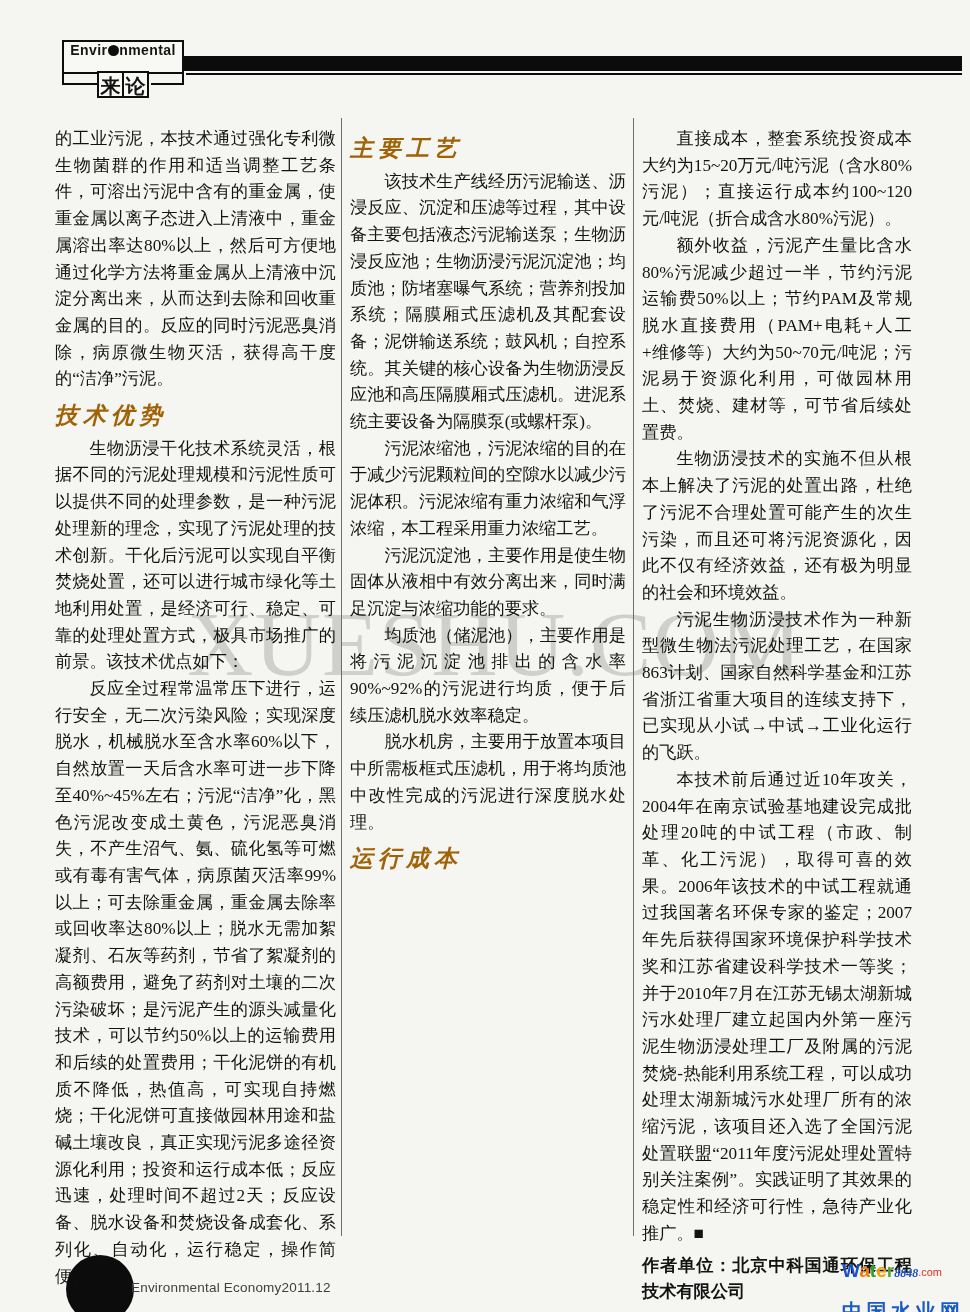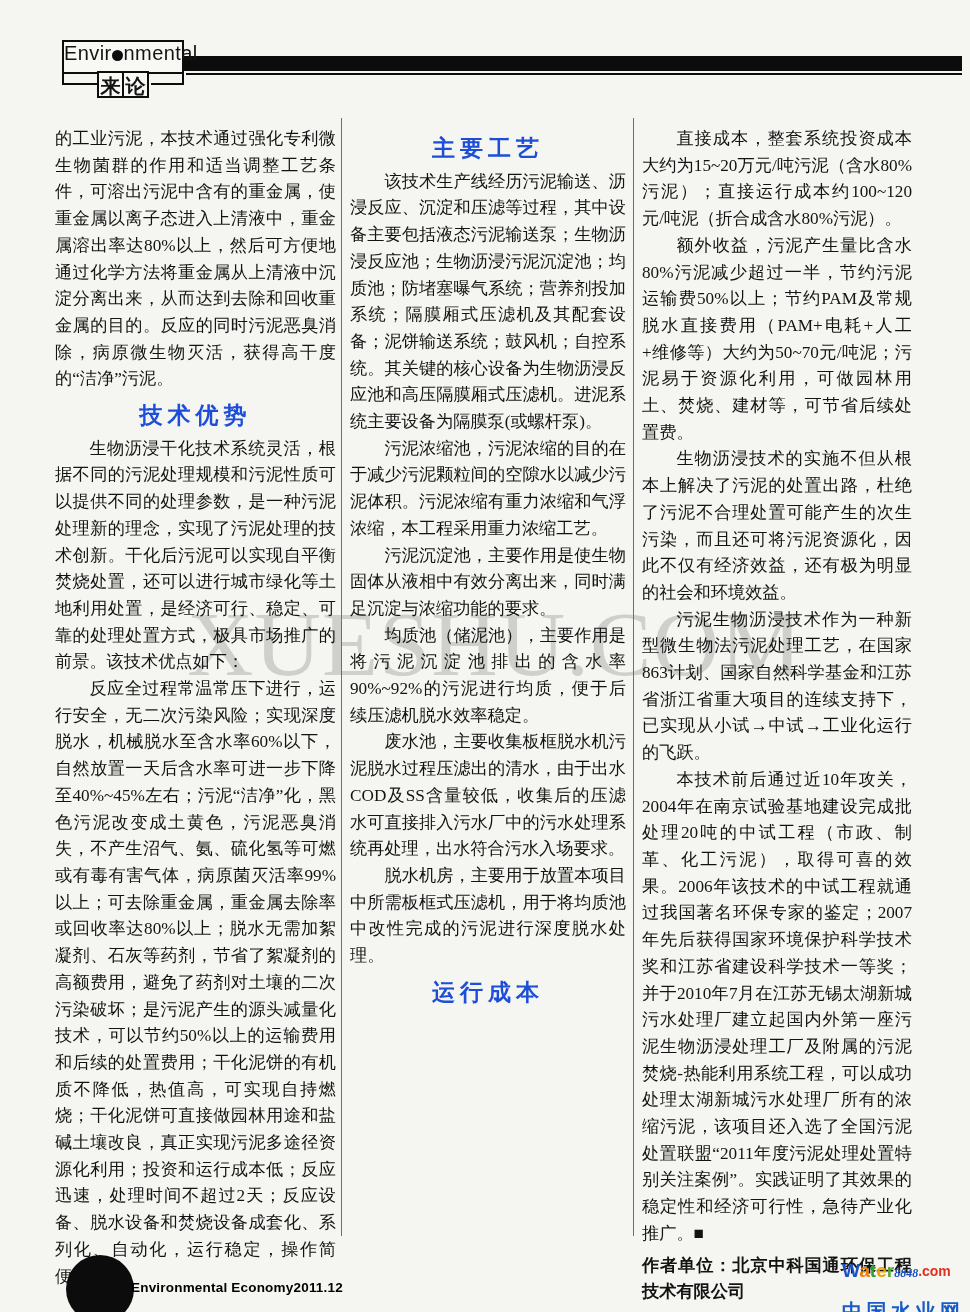--- a/index.html
+++ b/index.html
@@ -8,21 +8,21 @@
     background:#f5f5f1; overflow:hidden;
     font-family:"Liberation Serif", serif; color:#141414;
   }
   
   .hline { position:absolute; background:#0c0c0c; }
   .logo-box {
     position:absolute; left:62px; top:40px; width:122px; height:34px;
     border:2px solid #0d0d0d; background:#f8f8f4; z-index:3; box-sizing:border-box;
   }
   .journal-name {
-    font-family:"Liberation Sans", sans-serif; font-weight:normal; font-size:20px;
+    font-family:"Liberation Sans", sans-serif; font-weight:bold; font-size:14px;
     letter-spacing:0.4px; text-align:center; margin-top:0px; white-space:nowrap;
   }
   .o-dot { display:inline-block; width:11px; height:11px; background:#0d0d0d;
     border-radius:50%; vertical-align:-1px; margin:0 0.5px; }
   .black-bar { position:absolute; left:64px; top:56px; width:898px; height:15px;
     background:#0c0c0c; z-index:2; }
   .economy { position:absolute; left:28px; top:1px; color:#efefe9;
     font-family:"Liberation Sans", sans-serif; font-size:11.5px; letter-spacing:4px; }
   .tag-box { position:absolute; left:97px; top:71px; z-index:4; display:flex; }
   .tag-cell {
@@ -41,40 +41,40 @@
   .col {
     position:absolute; top:126px; z-index:1;
     font-size:17.2px; line-height:26.7px; text-align:justify; color:#131313;
   }
   #col1 { left:55px;  width:281px; }
   #col2 { left:350px; width:276px; }
   #col3 { left:642px; width:270px; }
   .col p { margin:0; text-indent:2em; }
   .col p.noindent { text-indent:0; }
   .col h2 {
-    margin:9px 0 7px; font-size:23px; letter-spacing:5px; text-align:center;
-    font-family:"Liberation Sans", sans-serif; font-weight:bold; color:#1d4ed8; text-indent:0;
+    margin:9px 0 7px; font-size:23px; letter-spacing:5px; 
+    font-family:"Liberation Sans", sans-serif; font-weight:bold; color:#a16207; text-indent:0;font-style:italic;
   }
   .col p.author {
     font-family:"Liberation Sans", sans-serif; font-weight:bold; text-indent:0; margin-top:4px;
   }
   .divider { position:absolute; top:118px; width:1px; height:1118px; background:#6e6e6e; z-index:1; }
   #divider1 { left:341px; } #divider2 { left:633px; }
   
   .footer-circle { position:absolute; left:66px; top:1255px; width:68px; height:68px;
     background:#0c0c0c; border-radius:50%; }
   .footer-text { position:absolute; left:131px; top:1280px;
-    font-family:"Liberation Sans", sans-serif; font-size:13.5px; font-weight:bold;
-    color:#000000; letter-spacing:0.2px; }
+    font-family:"Liberation Sans", sans-serif; font-size:13.5px; font-weight:normal;
+    color:#404040; letter-spacing:0.2px; }
   .w8848 { position:absolute; left:842px; top:1261px; z-index:2; }
   .w8848 .line1 { font-family:"Liberation Sans", sans-serif; font-weight:bold;
     font-size:19px; line-height:20px; white-space:nowrap; }
   .w8848 .num { font-family:"Liberation Serif", serif; font-style:italic;
     font-weight:bold; font-size:12px; }
-  .w8848 .dotcom { font-size:14px; font-weight:bold; vertical-align:1px; }
+  .w8848 .dotcom { font-size:11px; font-weight:normal; vertical-align:1px; }
   .w8848 .cn { font-family:"Liberation Sans", sans-serif; font-weight:bold;
     font-size:20px; letter-spacing:4.5px; margin-top:15px; white-space:nowrap; }
 </style>
 </head>
 <body>
 
 <div id="page">
 
   <div class="black-bar">
     <span class="economy">Economy</span>
@@ -102,21 +102,20 @@
       <p>生物沥浸干化技术系统灵活，根据不同的污泥处理规模和污泥性质可以提供不同的处理参数，是一种污泥处理新的理念，实现了污泥处理的技术创新。干化后污泥可以实现自平衡焚烧处置，还可以进行城市绿化等土地利用处置，是经济可行、稳定、可靠的处理处置方式，极具市场推广的前景。该技术优点如下：</p>
       <p>反应全过程常温常压下进行，运行安全，无二次污染风险；实现深度脱水，机械脱水至含水率60%以下，自然放置一天后含水率可进一步下降至40%~45%左右；污泥“洁净”化，黑色污泥改变成土黄色，污泥恶臭消失，不产生沼气、氨、硫化氢等可燃或有毒有害气体，病原菌灭活率99%以上；可去除重金属，重金属去除率或回收率达80%以上；脱水无需加絮凝剂、石灰等药剂，节省了絮凝剂的高额费用，避免了药剂对土壤的二次污染破坏；是污泥产生的源头减量化技术，可以节约50%以上的运输费用和后续的处置费用；干化泥饼的有机质不降低，热值高，可实现自持燃烧；干化泥饼可直接做园林用途和盐碱土壤改良，真正实现污泥多途径资源化利用；投资和运行成本低；反应迅速，处理时间不超过2天；反应设备、脱水设备和焚烧设备成套化、系列化、自动化，运行稳定，操作简便。</p>
     </div>
   <div class="divider" id="divider1"></div>
   <div class="col" id="col2">
       <h2>主要工艺</h2>
       <p>该技术生产线经历污泥输送、沥浸反应、沉淀和压滤等过程，其中设备主要包括液态污泥输送泵；生物沥浸反应池；生物沥浸污泥沉淀池；均质池；防堵塞曝气系统；营养剂投加系统；隔膜厢式压滤机及其配套设备；泥饼输送系统；鼓风机；自控系统。其关键的核心设备为生物沥浸反应池和高压隔膜厢式压滤机。进泥系统主要设备为隔膜泵(或螺杆泵)。</p>
       <p>污泥浓缩池，污泥浓缩的目的在于减少污泥颗粒间的空隙水以减少污泥体积。污泥浓缩有重力浓缩和气浮浓缩，本工程采用重力浓缩工艺。</p>
       <p>污泥沉淀池，主要作用是使生物固体从液相中有效分离出来，同时满足沉淀与浓缩功能的要求。</p>
       <p>均质池（储泥池），主要作用是将污泥沉淀池排出的含水率90%~92%的污泥进行均质，便于后续压滤机脱水效率稳定。</p>
-      <p>废水池，主要收集板框脱水机污泥脱水过程压滤出的清水，由于出水COD及SS含量较低，收集后的压滤水可直接排入污水厂中的污水处理系统再处理，出水符合污水入场要求。</p>
       <p>脱水机房，主要用于放置本项目中所需板框式压滤机，用于将均质池中改性完成的污泥进行深度脱水处理。</p>
       <h2>运行成本</h2>
     </div>
   <div class="divider" id="divider2"></div>
   <div class="col" id="col3">
       <p>直接成本，整套系统投资成本大约为15~20万元/吨污泥（含水80%污泥）；直接运行成本约100~120元/吨泥（折合成含水80%污泥）。</p>
       <p>额外收益，污泥产生量比含水80%污泥减少超过一半，节约污泥运输费50%以上；节约PAM及常规脱水直接费用（PAM+电耗+人工+维修等）大约为50~70元/吨泥；污泥易于资源化利用，可做园林用土、焚烧、建材等，可节省后续处置费。</p>
       <p>生物沥浸技术的实施不但从根本上解决了污泥的处置出路，杜绝了污泥不合理处置可能产生的次生污染，而且还可将污泥资源化，因此不仅有经济效益，还有极为明显的社会和环境效益。</p>
       <p>污泥生物沥浸技术作为一种新型微生物法污泥处理工艺，在国家863计划、国家自然科学基金和江苏省浙江省重大项目的连续支持下，已实现从小试→中试→工业化运行的飞跃。</p>
       <p>本技术前后通过近10年攻关，2004年在南京试验基地建设完成批处理20吨的中试工程（市政、制革、化工污泥），取得可喜的效果。2006年该技术的中试工程就通过我国著名环保专家的鉴定；2007年先后获得国家环境保护科学技术奖和江苏省建设科学技术一等奖；并于2010年7月在江苏无锡太湖新城污水处理厂建立起国内外第一座污泥生物沥浸处理工厂及附属的污泥焚烧-热能利用系统工程，可以成功处理太湖新城污水处理厂所有的浓缩污泥，该项目还入选了全国污泥处置联盟“2011年度污泥处理处置特别关注案例”。实践证明了其效果的稳定性和经济可行性，急待产业化推广。■</p>

